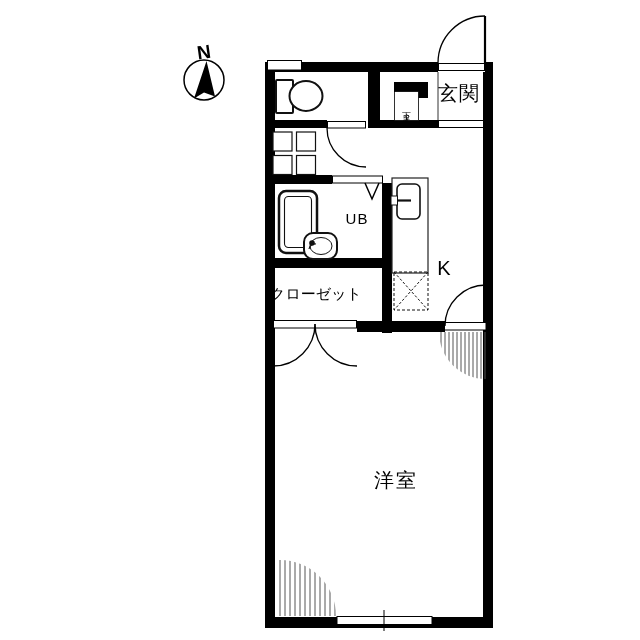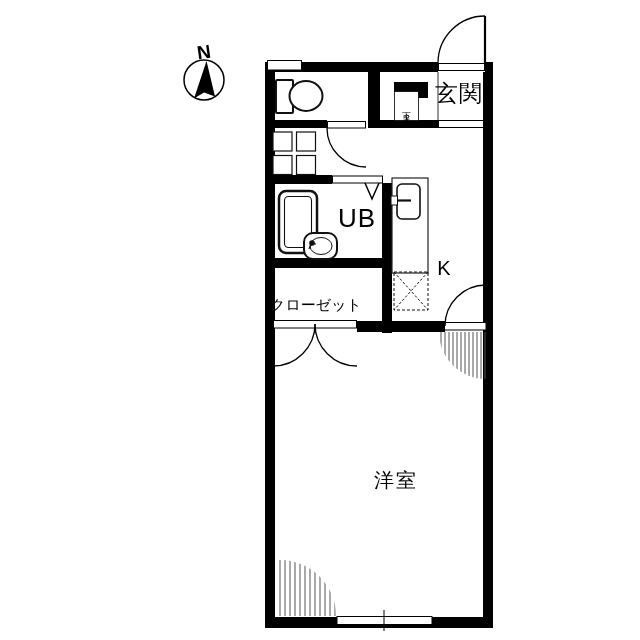--- a/index.html
+++ b/index.html
@@ -6,23 +6,23 @@
   .canvas{
     position:relative;width:640px;height:640px;background:#ffffff;
     font-family:"Liberation Sans","DejaVu Sans",sans-serif;
     overflow:hidden;
   }
   .canvas svg{position:absolute;left:0;top:0;}
   .lbl{
     position:absolute;color:#000;white-space:nowrap;
     transform:translate(-50%,-50%);line-height:1;
   }
-  .lbl-entrance{font-size:23px;letter-spacing:1px;}
+  .lbl-entrance{font-size:20px;letter-spacing:1px;}
   .lbl-shoe{font-size:9px;writing-mode:vertical-rl;text-orientation:upright;letter-spacing:1px;}
-  .lbl-ub{font-size:26px;letter-spacing:1px;}
+  .lbl-ub{font-size:15px;letter-spacing:1px;}
   .lbl-k{font-size:20px;}
   .lbl-closet{font-size:15px;}
   .lbl-room{font-size:20px;letter-spacing:2px;}
   .lbl-north{font-size:19px;font-weight:600;transform:translate(-50%,-50%) rotate(-8deg);}
 </style>
 </head>
 <body>
 
 <div class="canvas">
 
@@ -127,16 +127,16 @@
       <path d="M394,272 L428,310 M428,272 L394,310" stroke-dasharray="2.5,2"></path>
     </g>
   </g>
 </svg>
 
 <div class="lbl lbl-north" style="left:204px;top:52px;">N</div>
 <div class="lbl lbl-entrance" style="left:459px;top:93px;">玄関</div>
 <div class="lbl lbl-shoe" style="left:406px;top:107px;">下足入</div>
 <div class="lbl lbl-ub" style="left:357px;top:218px;">UB</div>
 <div class="lbl lbl-k" style="left:444px;top:268px;">K</div>
-<div class="lbl lbl-closet" style="left:316px;top:304px;">クローゼット</div>
+<div class="lbl lbl-closet" style="left:316px;top:293px;">クローゼット</div>
 <div class="lbl lbl-room" style="left:396px;top:480px;">洋室</div>
 
 </div>
 
 </body></html>

